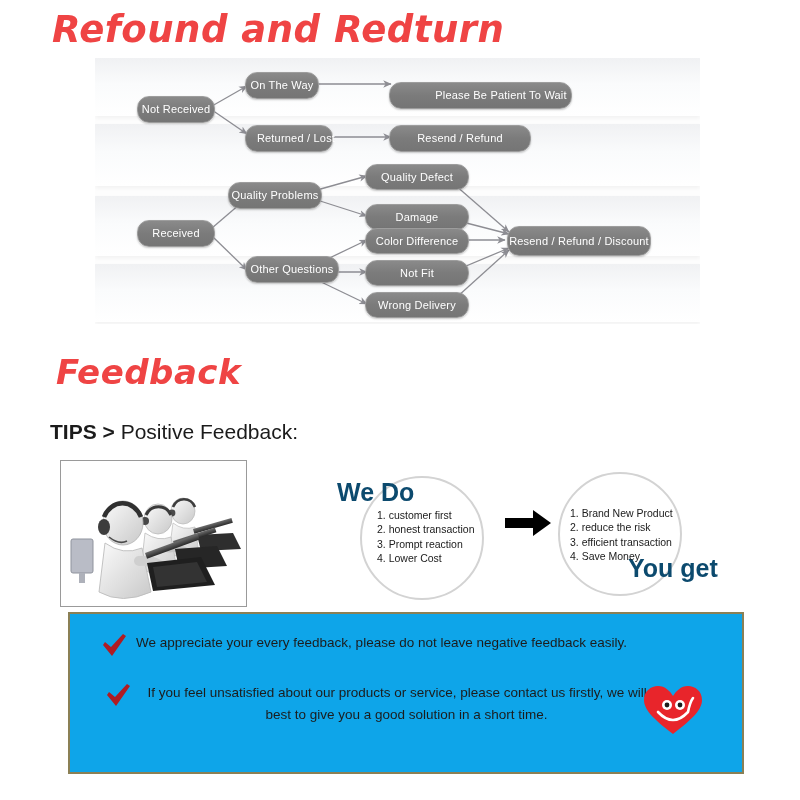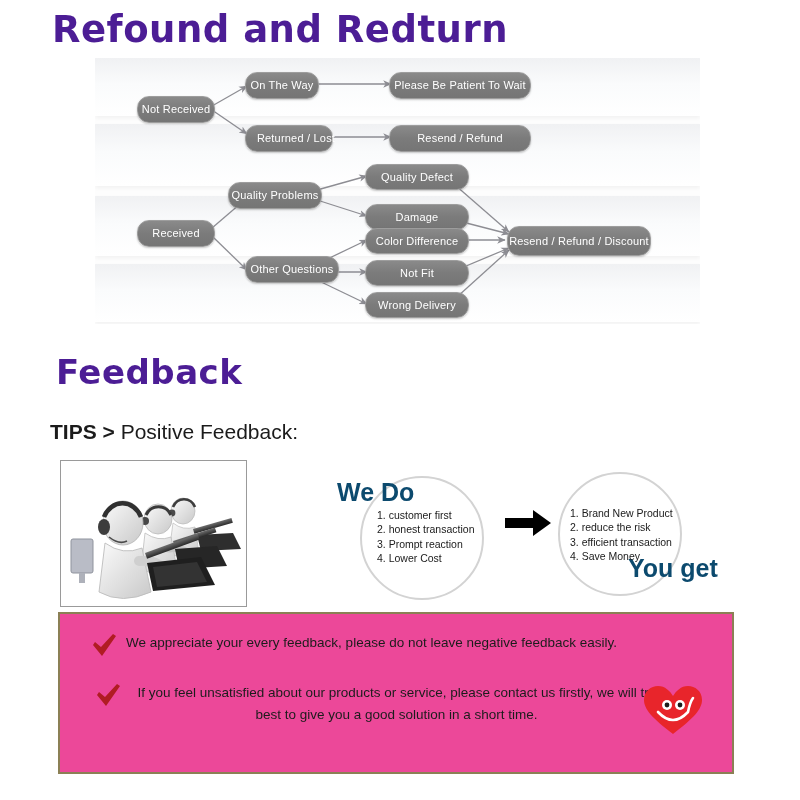--- a/index.html
+++ b/index.html
@@ -11,23 +11,24 @@
     overflow:hidden;
     -webkit-font-smoothing:antialiased;
   }
   .page{position:relative;width:800px;height:800px;}
 
   
   .script-title{
     position:absolute;
     font-family:"DejaVu Sans", sans-serif;
     font-weight:bold;
-    color:#4c1d95;
+    color:#ef4444;
     letter-spacing:.5px;
     white-space:nowrap;
+    font-style:italic;
   }
   #refund-title{left:52px;top:8px;font-size:37px;}
   #feedback-title{left:56px;top:352px;font-size:34px;}
 
   
   .flow{
     position:absolute;left:95px;top:58px;width:605px;height:266px;
     background:#fdfdfd;
     overflow:hidden;
   }
@@ -86,22 +87,22 @@
     position:absolute;font-size:10.5px;color:#202020;line-height:1.38;white-space:nowrap;
   }
   #list-wedo{left:377px;top:508px;}
   #list-youget{left:570px;top:506px;}
   .circ-list div{display:block;}
 
   .blockarrow{position:absolute;left:505px;top:508px;}
 
   
   .notebox{
-    position:absolute;left:58px;top:612px;width:672px;height:158px;
-    border:2px solid #8b8055;background:#ec4899;
+    position:absolute;left:68px;top:612px;width:672px;height:158px;
+    border:2px solid #8b8055;background:#0ea5e9;
   }
   .note-row{
     position:absolute;display:flex;align-items:flex-start;
   }
   .note-row .check{width:34px;flex:0 0 34px;padding-top:2px;}
   .note-row .txt{
     font-size:13.5px;color:#1c1c1c;line-height:1.65;
   }
   #note-1{left:32px;top:18px;width:600px;}
   #note-2{left:32px;top:68px;width:575px;text-align:center;}
@@ -149,21 +150,21 @@
         <path d="M352,120 L414,174"></path>
         <path d="M352,160 L414,176"></path>
         <path d="M352,182 L410,182"></path>
         <path d="M352,216 L414,190"></path>
         <path d="M352,248 L414,192"></path>
       </g>
     </svg>
 
     <div class="node" style="left:42px;top:38px;width:76px;height:25px;">Not Received</div>
     <div class="node" style="left:150px;top:14px;width:72px;height:25px;">On The Way</div>
-    <div class="node" style="left:294px;top:14px;width:140px;height:25px;">Please Be Patient To Wait</div>
+    <div class="node" style="left:294px;top:24px;width:140px;height:25px;padding-left:41px;">Please Be Patient To Wait</div>
     <div class="node" style="left:150px;top:67px;width:72px;height:25px;padding-left:14px;">Returned / Lost</div>
     <div class="node" style="left:294px;top:67px;width:140px;height:25px;">Resend / Refund</div>
 
     <div class="node" style="left:42px;top:162px;width:76px;height:25px;">Received</div>
     <div class="node" style="left:133px;top:124px;width:92px;height:25px;">Quality Problems</div>
     <div class="node" style="left:150px;top:198px;width:92px;height:25px;">Other Questions</div>
 
     <div class="node" style="left:270px;top:106px;width:102px;height:24px;">Quality Defect</div>
     <div class="node" style="left:270px;top:146px;width:102px;height:24px;">Damage</div>
     <div class="node" style="left:270px;top:170px;width:102px;height:24px;">Color Difference</div>

